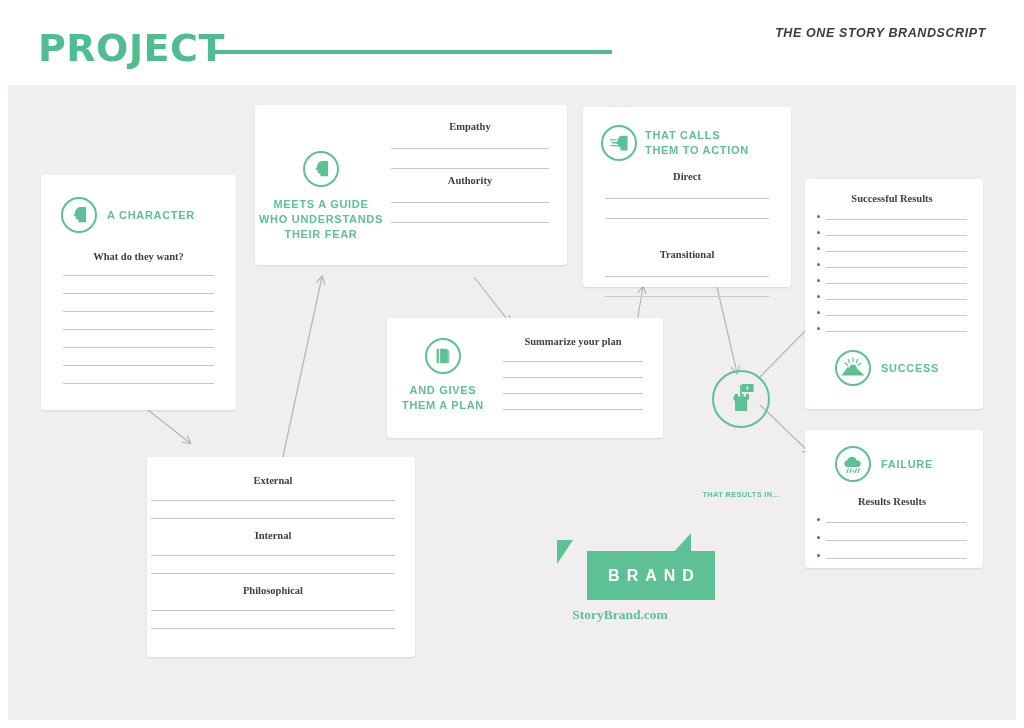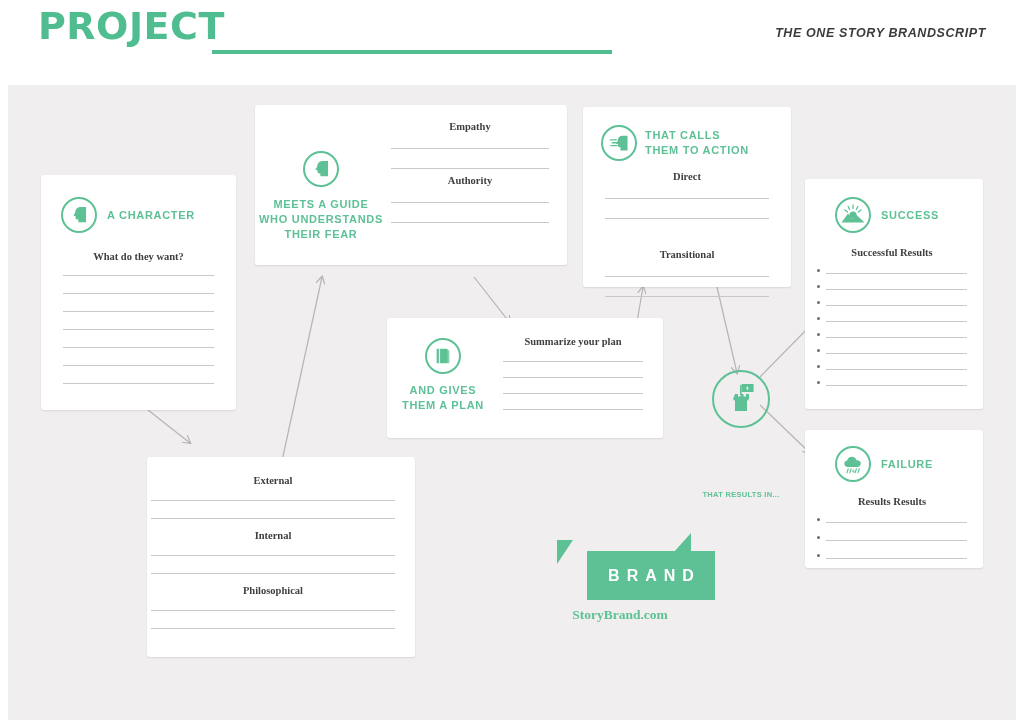--- a/index.html
+++ b/index.html
@@ -10,21 +10,21 @@
     overflow: hidden;
   }
   #root { position: relative; width: 1024px; height: 728px; }
 
   
   .header {
     position: absolute; left: 0; top: 0; width: 1024px; height: 85px;
     background: #ffffff;
   }
   .header-title {
-    position: absolute; left: 38px; top: 4px;
+    position: absolute; left: 38px; top: 26px;
     font-size: 38px; font-weight: bold; letter-spacing: 0.5px;
     color: #4fbd8f;
     font-family: "DejaVu Sans", sans-serif;
   }
   .header-rule {
     position: absolute; left: 212px; top: 50px; width: 400px; height: 4px;
     background: #4fbd8f;
   }
   .header-sub {
     position: absolute; right: 38px; top: 26px;
@@ -214,73 +214,73 @@
         </div>
         <div class="field-label" style="margin-top:30px;">Transitional</div>
         <div style="margin-top:16px;">
           <div class="rule" style="margin-bottom:19px;"></div>
           <div class="rule"></div>
         </div>
       </div>
     </div>
 
     <div class="card" style="left:797px; top:94px; width:178px; height:230px;">
+      <div style="padding:14px 16px 0 12px;">
+        <div class="field-label">Successful Results</div>
+        <div style="margin-top:11px;">
+          <div class="bullet-row" style="margin-bottom:11px;">
+              <span class="bullet-dot"></span>
+              <span class="rule"></span>
+            </div>
+          <div class="bullet-row" style="margin-bottom:11px;">
+              <span class="bullet-dot"></span>
+              <span class="rule"></span>
+            </div>
+          <div class="bullet-row" style="margin-bottom:11px;">
+              <span class="bullet-dot"></span>
+              <span class="rule"></span>
+            </div>
+          <div class="bullet-row" style="margin-bottom:11px;">
+              <span class="bullet-dot"></span>
+              <span class="rule"></span>
+            </div>
+          <div class="bullet-row" style="margin-bottom:11px;">
+              <span class="bullet-dot"></span>
+              <span class="rule"></span>
+            </div>
+          <div class="bullet-row" style="margin-bottom:11px;">
+              <span class="bullet-dot"></span>
+              <span class="rule"></span>
+            </div>
+          <div class="bullet-row" style="margin-bottom:11px;">
+              <span class="bullet-dot"></span>
+              <span class="rule"></span>
+            </div>
+          <div class="bullet-row">
+              <span class="bullet-dot"></span>
+              <span class="rule"></span>
+            </div>
+        </div>
+      </div>
       <div style="display:flex; align-items:center; gap:10px; padding:18px 0 0 30px;">
         <div class="icon-circle" style="width:36px;height:36px; overflow:hidden;">
           <svg width="26" height="26" viewBox="0 0 26 26" aria-hidden="true">
             <g stroke="#5ec196" stroke-width="1.3" stroke-linecap="round">
               <line x1="13" y1="3" x2="13" y2="6.5"></line>
               <line x1="8.2" y1="4.4" x2="9.6" y2="7.4"></line>
               <line x1="17.8" y1="4.4" x2="16.4" y2="7.4"></line>
               <line x1="5" y1="8" x2="7.6" y2="10"></line>
               <line x1="21" y1="8" x2="18.4" y2="10"></line>
             </g>
             <circle cx="13" cy="13" r="3.6" fill="#5ec196"></circle>
             <path d="M1.5 20.5 L8 11.5 L12.5 17 L16 12.5 L24.5 20.5 Z" fill="#5ec196"></path>
           </svg>
         </div>
         <div class="card-title">SUCCESS</div>
       </div>
-      <div style="padding:14px 16px 0 12px;">
-        <div class="field-label">Successful Results</div>
-        <div style="margin-top:11px;">
-          <div class="bullet-row" style="margin-bottom:11px;">
-              <span class="bullet-dot"></span>
-              <span class="rule"></span>
-            </div>
-          <div class="bullet-row" style="margin-bottom:11px;">
-              <span class="bullet-dot"></span>
-              <span class="rule"></span>
-            </div>
-          <div class="bullet-row" style="margin-bottom:11px;">
-              <span class="bullet-dot"></span>
-              <span class="rule"></span>
-            </div>
-          <div class="bullet-row" style="margin-bottom:11px;">
-              <span class="bullet-dot"></span>
-              <span class="rule"></span>
-            </div>
-          <div class="bullet-row" style="margin-bottom:11px;">
-              <span class="bullet-dot"></span>
-              <span class="rule"></span>
-            </div>
-          <div class="bullet-row" style="margin-bottom:11px;">
-              <span class="bullet-dot"></span>
-              <span class="rule"></span>
-            </div>
-          <div class="bullet-row" style="margin-bottom:11px;">
-              <span class="bullet-dot"></span>
-              <span class="rule"></span>
-            </div>
-          <div class="bullet-row">
-              <span class="bullet-dot"></span>
-              <span class="rule"></span>
-            </div>
-        </div>
-      </div>
     </div>
 
     <div class="card" style="left:797px; top:345px; width:178px; height:138px;">
       <div style="display:flex; align-items:center; gap:10px; padding:16px 0 0 30px;">
         <div class="icon-circle" style="width:36px;height:36px;">
           <svg width="25" height="25" viewBox="0 0 26 26" aria-hidden="true">
             <path d="M7 15.5c-2.1 0-3.6-1.5-3.6-3.3 0-1.7 1.3-3.1 3-3.3.5-2.3 2.5-3.9 4.9-3.9 2.3 0 4.3 1.5 4.8 3.6.3-.1.6-.1.9-.1 2 0 3.6 1.5 3.6 3.4s-1.6 3.6-3.6 3.6z" fill="#5ec196"></path>
             <g stroke="#5ec196" stroke-width="1.3" stroke-linecap="round">
               <line x1="7.5" y1="17.5" x2="6.2" y2="21.5"></line>
               <line x1="10.5" y1="17.5" x2="9.2" y2="21.5"></line>

